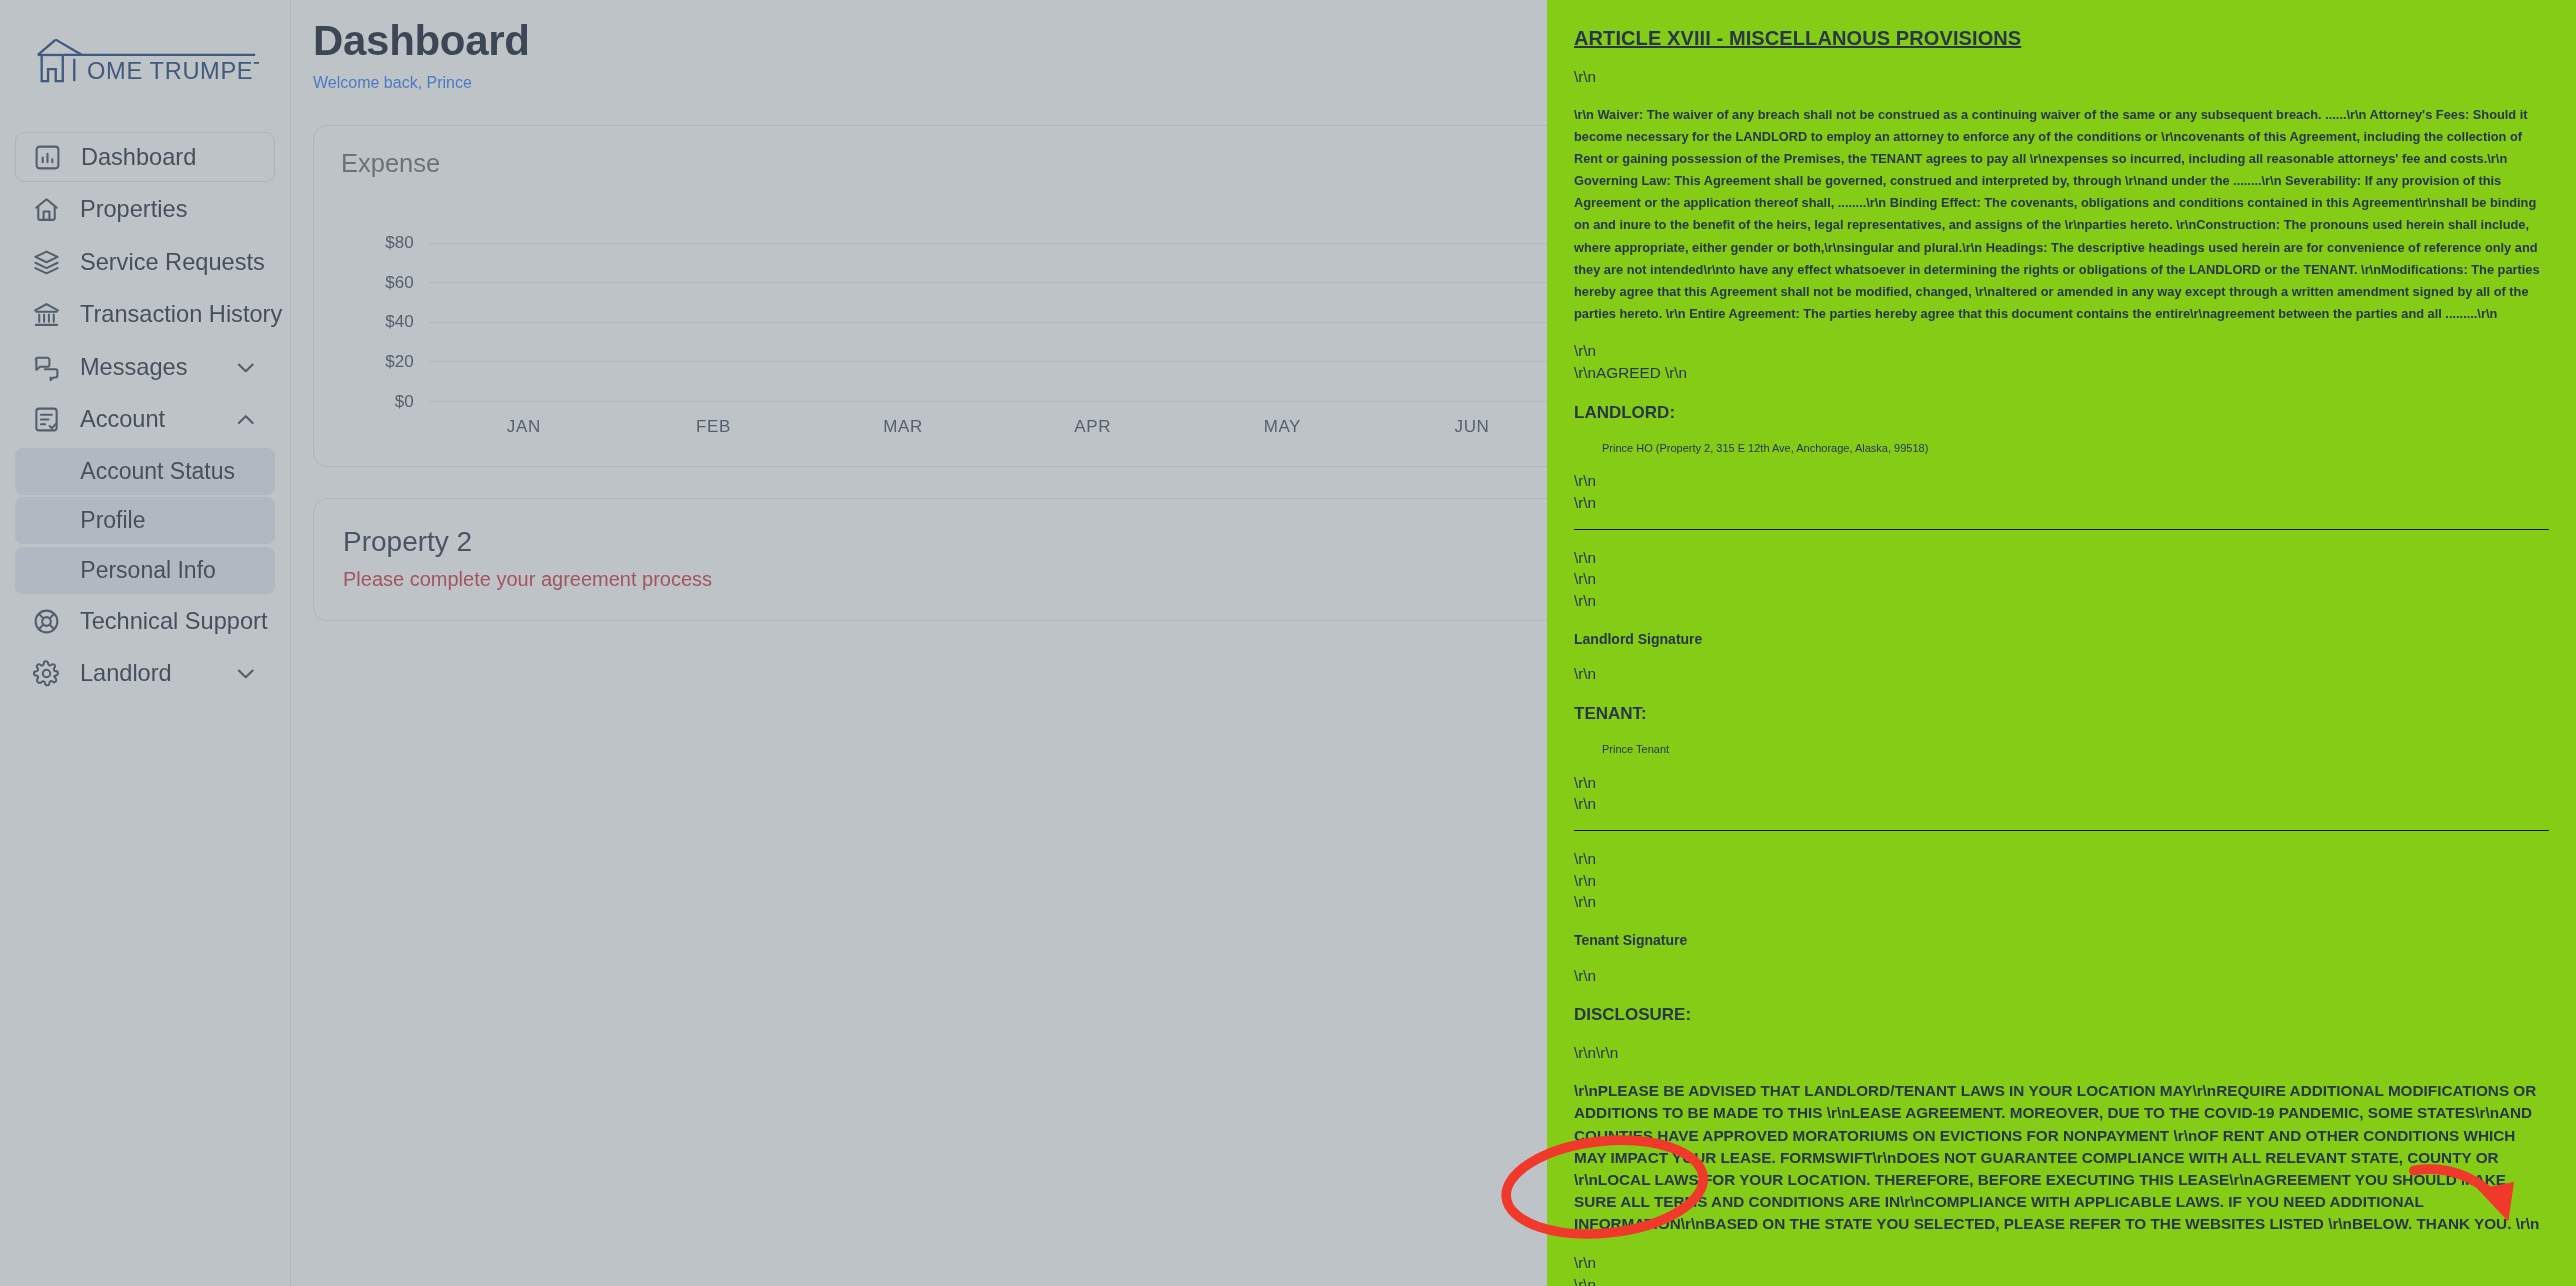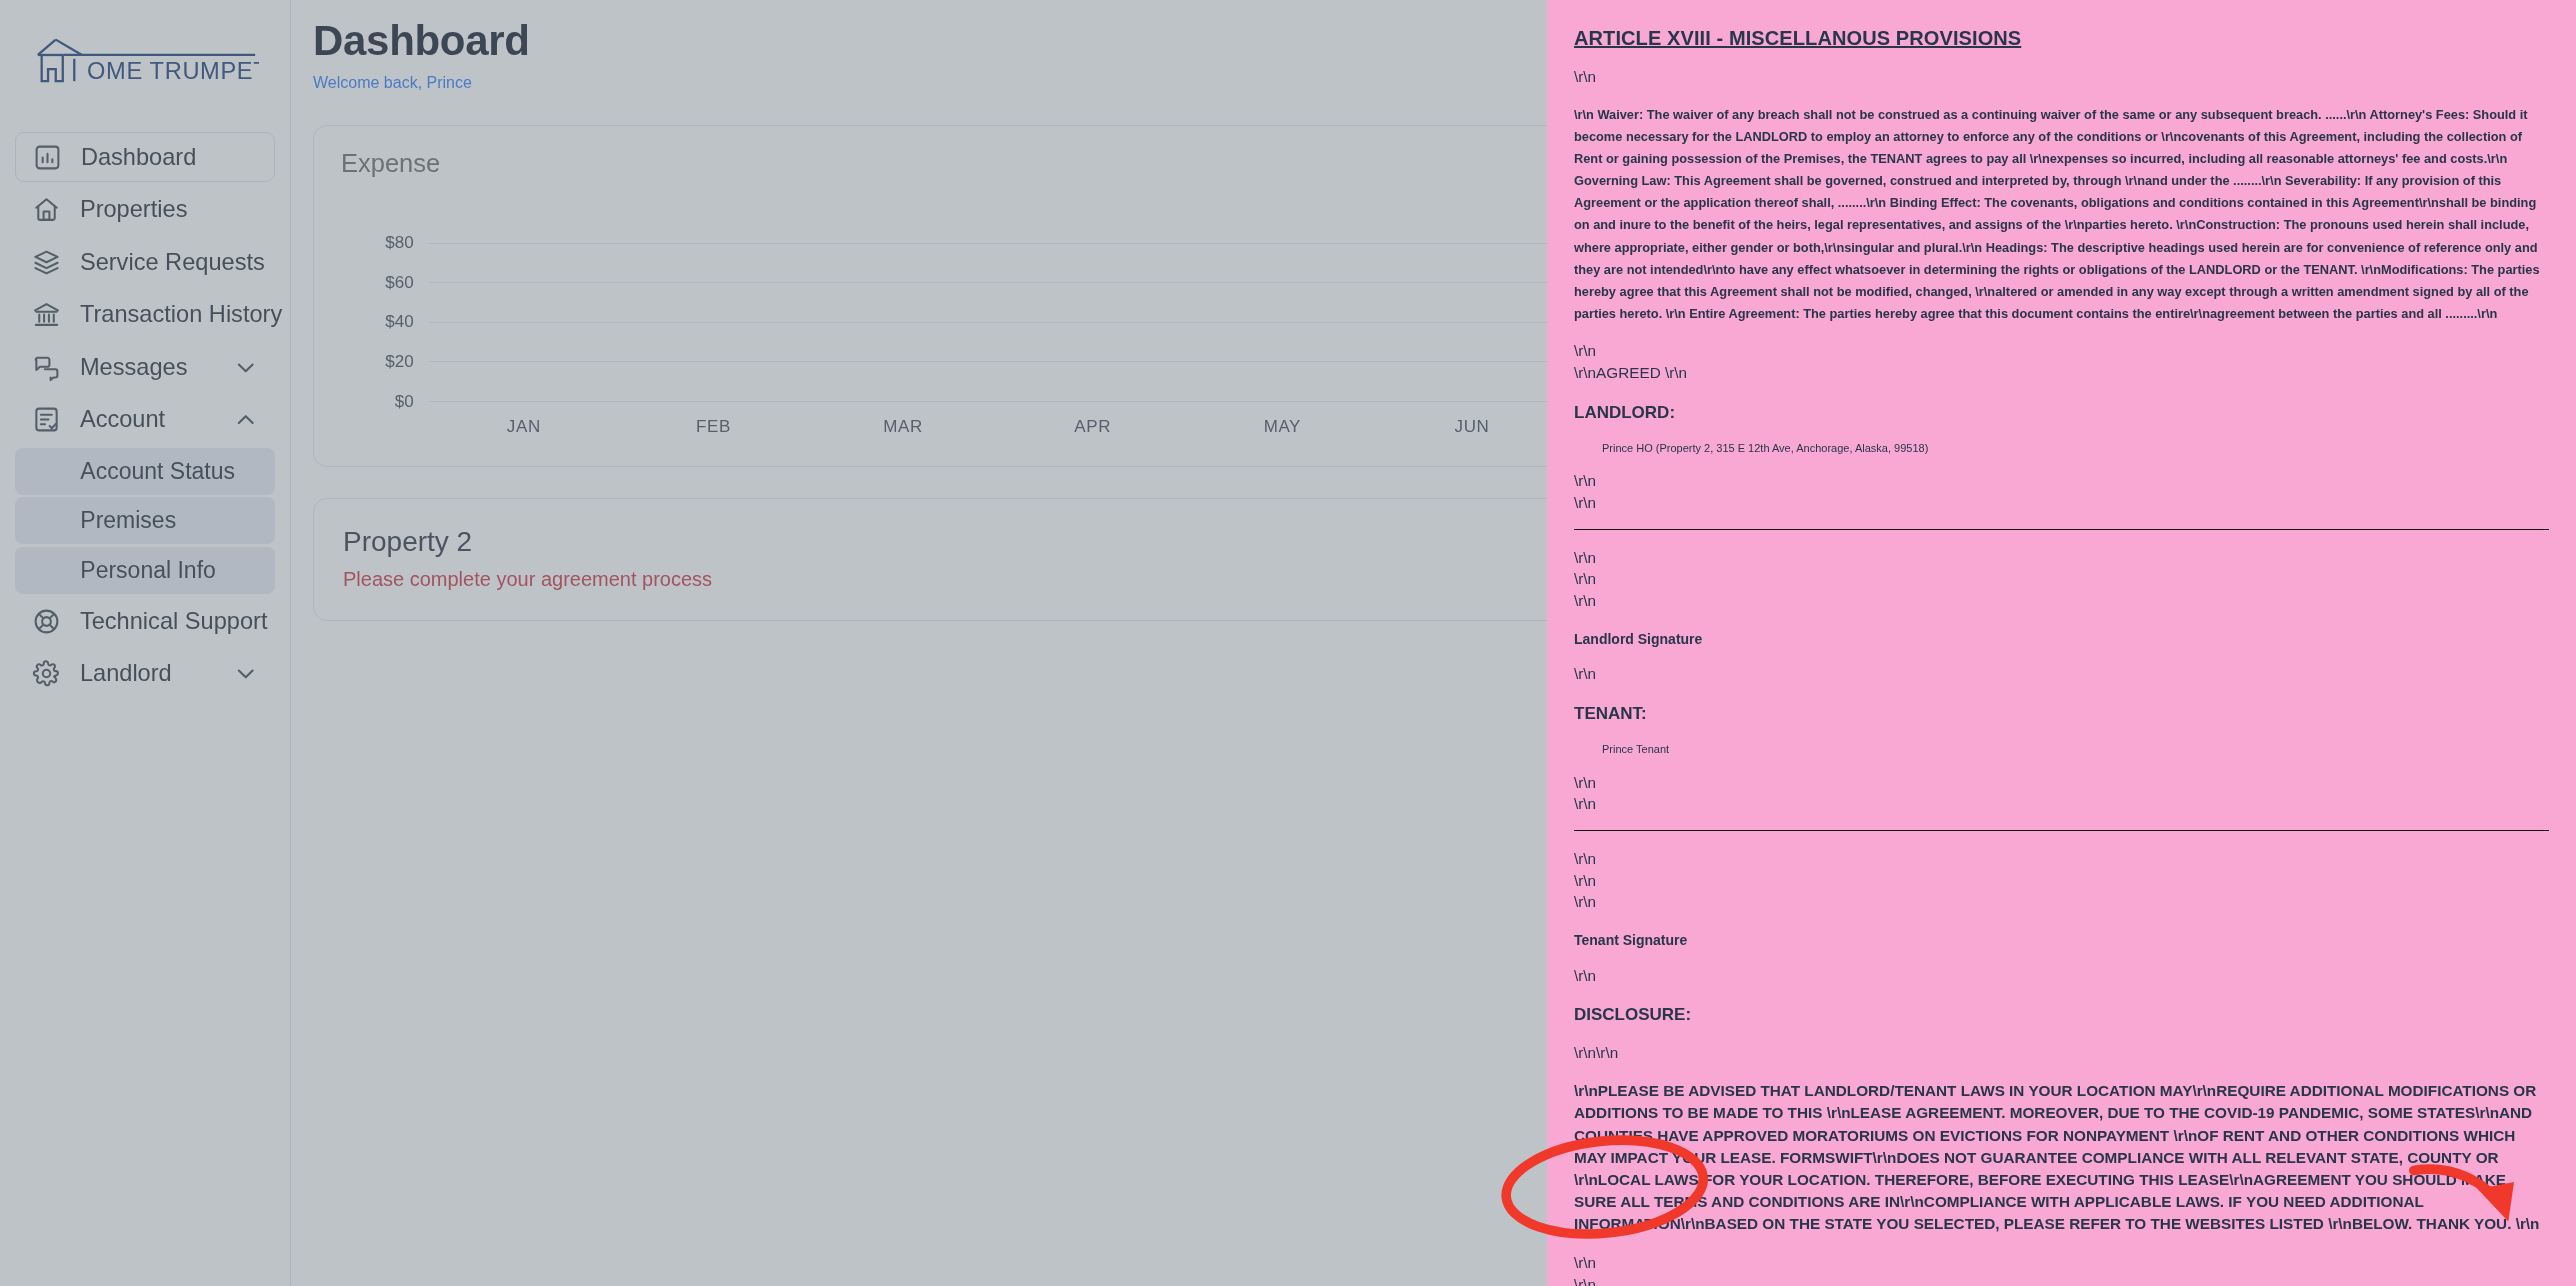--- a/index.html
+++ b/index.html
@@ -110,21 +110,21 @@
     position: absolute; inset: 0;
     background: rgba(100,112,124,0.42);
     z-index: 20;
   }
 
   
   .modal {
     position: absolute;
     left: 1547px; top: 0;
     width: 1029px; height: 1287px;
-    background: #f9a8d4;
+    background: #84cc16;
     z-index: 30;
     overflow: hidden;
     padding: 0 27px;
   }
   .doc { padding-top: 14px; color: #27364a; }
   .doc h1 {
     font-size: 20px; font-weight: 700;
     text-decoration: underline;
     letter-spacing: 0.1px;
     margin: 12.8px 0 0 0;
@@ -244,21 +244,21 @@
             <svg viewBox="0 0 24 24" fill="none" stroke="#48535f" stroke-width="2" stroke-linecap="round" stroke-linejoin="round">
                 <path d="M5.5 15 12 8.6 18.5 15"></path>
               </svg>
           </span>
         </div>
 
         <div class="sub-item selected">
           <span>Account Status</span>
         </div>
         <div class="sub-item selected">
-          <span>Premises</span>
+          <span>Profile</span>
         </div>
         <div class="sub-item selected">
           <span>Personal Info</span>
         </div>
 
         <div class="nav-item">
           <span class="nav-icon">
             <svg viewBox="0 0 24 24" fill="none" stroke="#48535f" stroke-width="1.7" stroke-linecap="round" stroke-linejoin="round">
               <circle cx="12" cy="12" r="9"></circle>
               <circle cx="12" cy="12" r="3.6"></circle>

